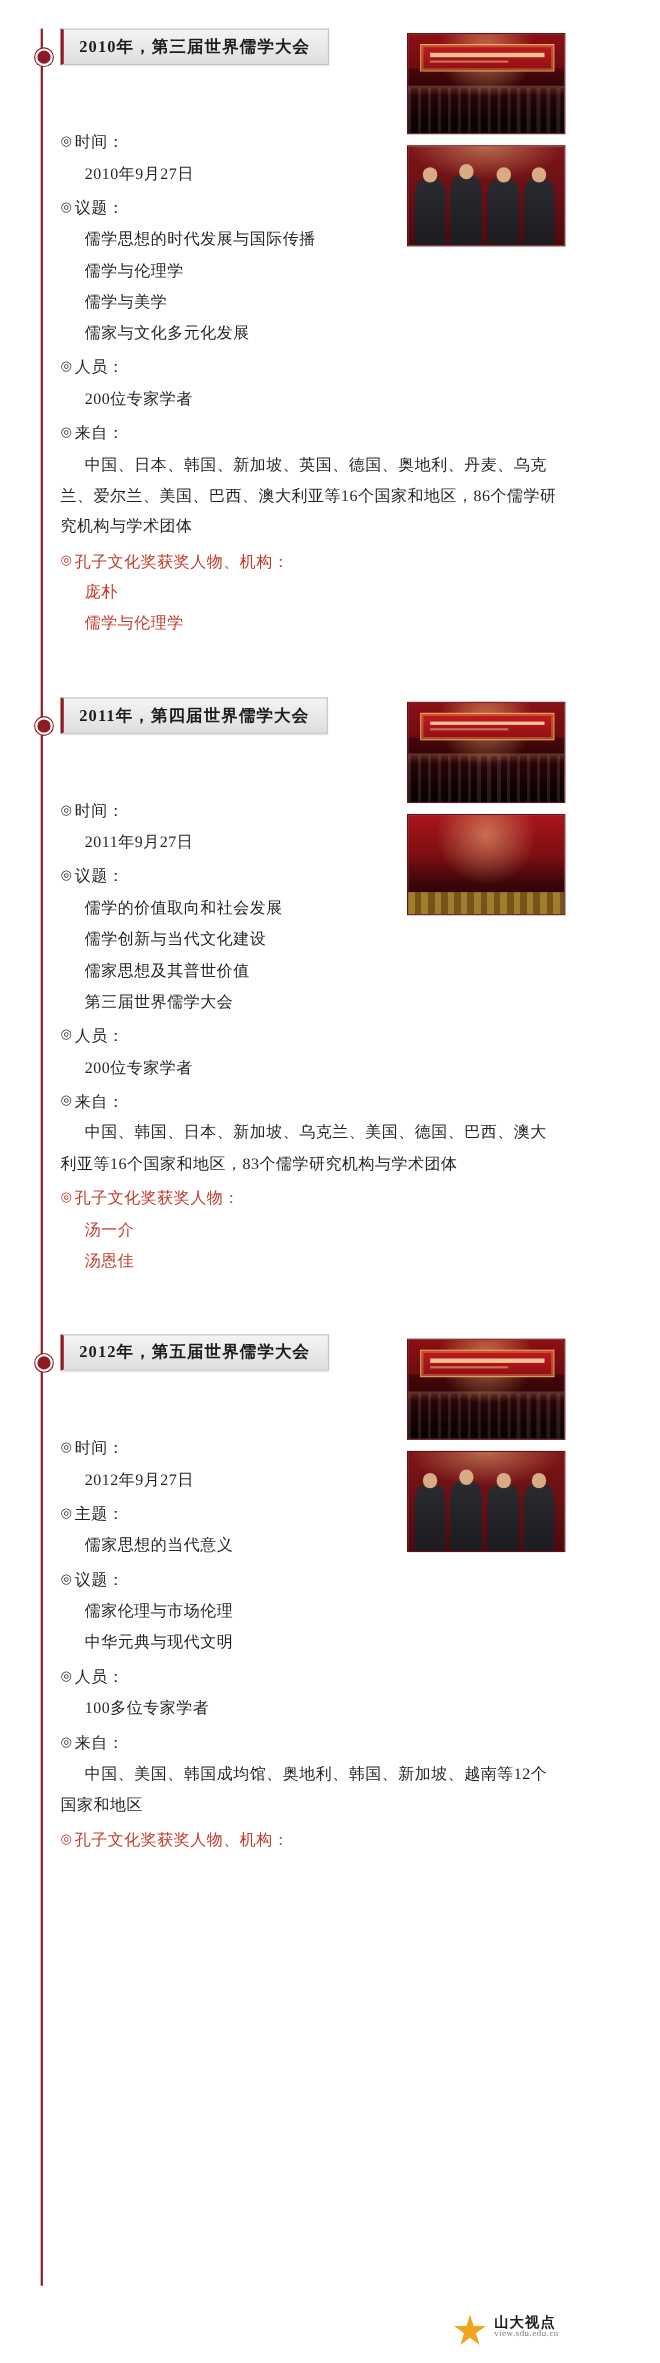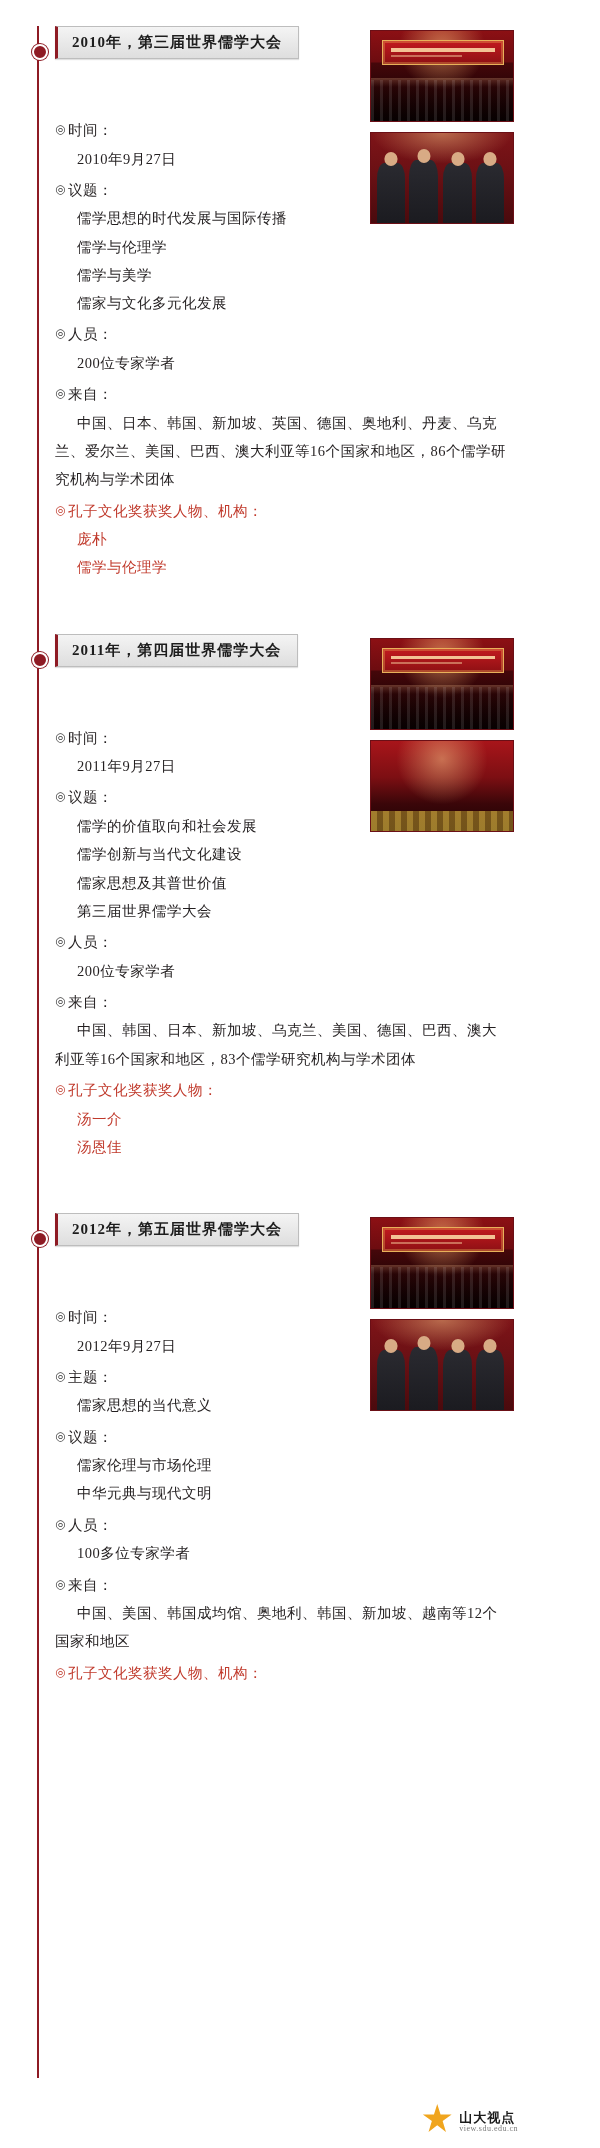--- a/index.html
+++ b/index.html
@@ -202,24 +202,24 @@
   }
   .p-gold .flowers{
     position:absolute;left:0;bottom:0;width:100%;height:22%;
     background:repeating-linear-gradient(to right,#c8a53a 0 6px,#8f6f22 6px 12px);
     opacity:.75;
   }
 
   
   .footer{
     position:absolute;
-    right:6px;
+    right:16px;
     bottom:14px;
     display:flex;
-    align-items:flex-end;
+    align-items:flex-start;
     gap:7px;
   }
   .wm-logo{
     width:30px;height:30px;
     position:relative;
   }
   .wm-logo .q{
     position:absolute;inset:0;
     background:#f0a51e;
     clip-path:polygon(50% 0%,61% 35%,98% 35%,68% 57%,79% 93%,50% 71%,21% 93%,32% 57%,2% 35%,39% 35%);

